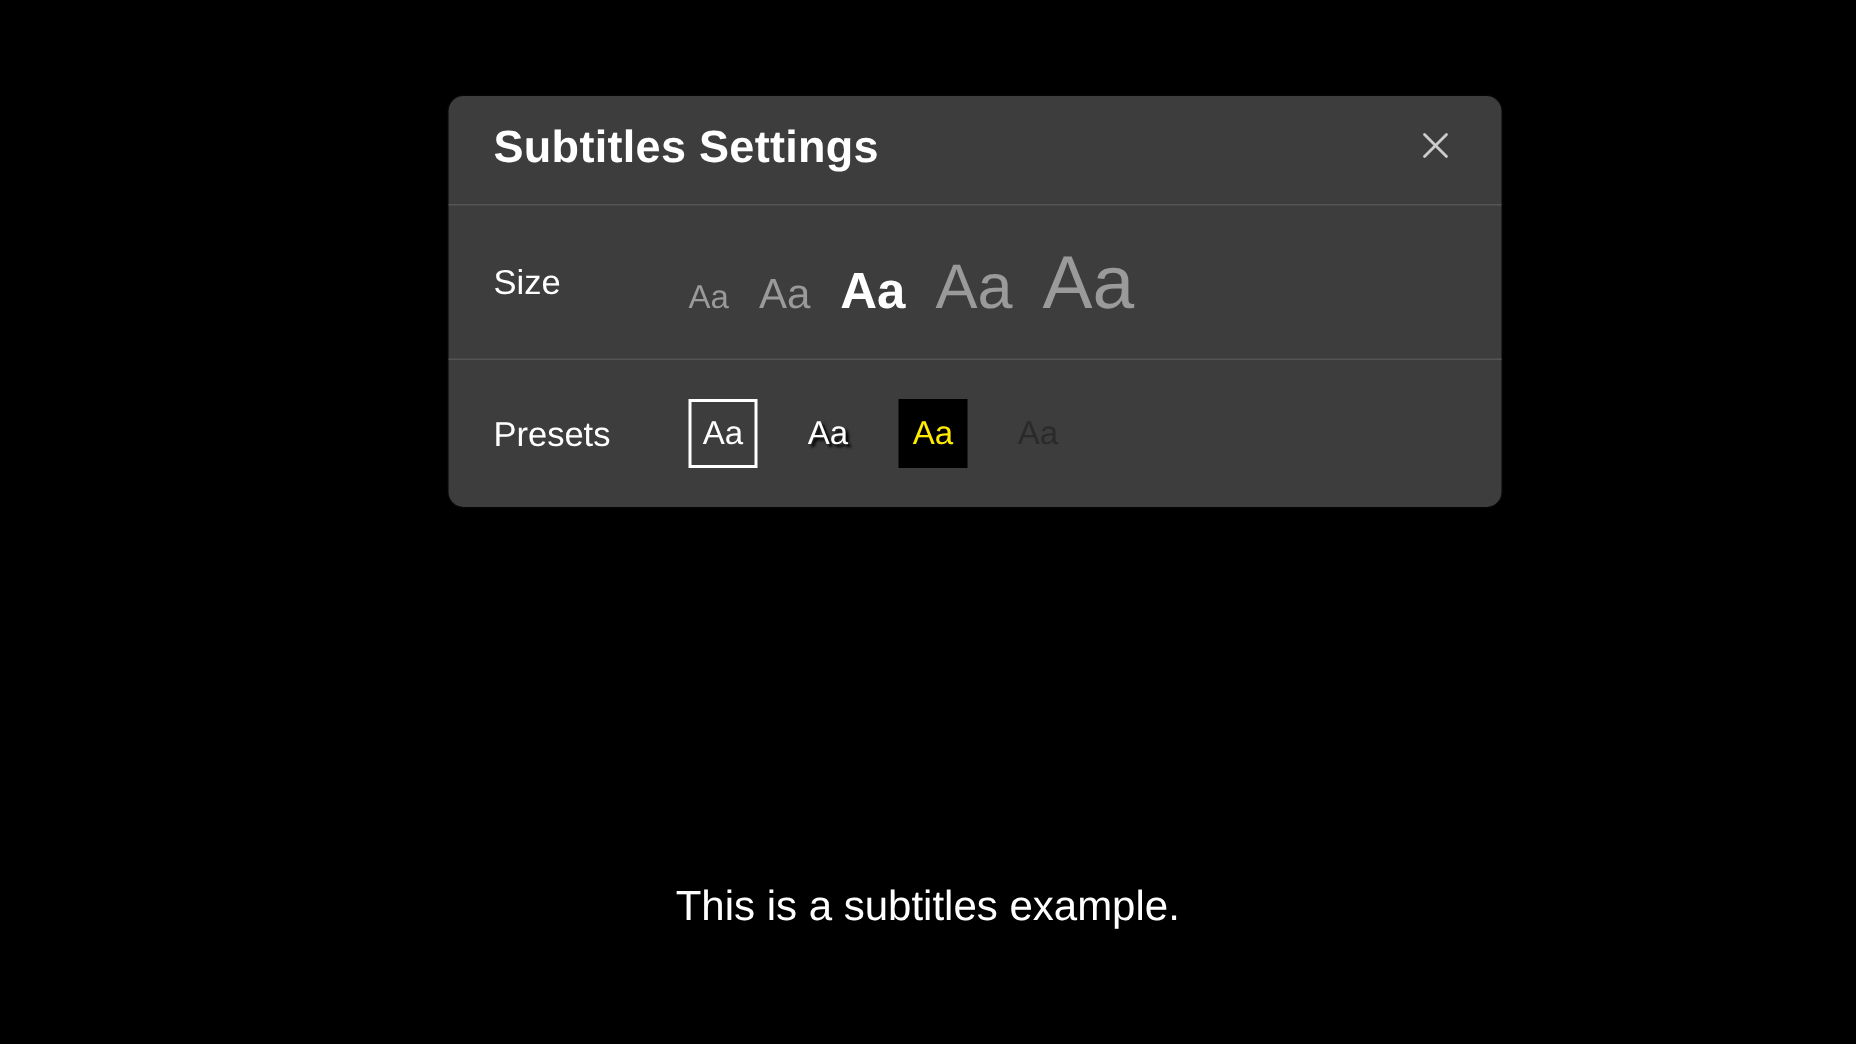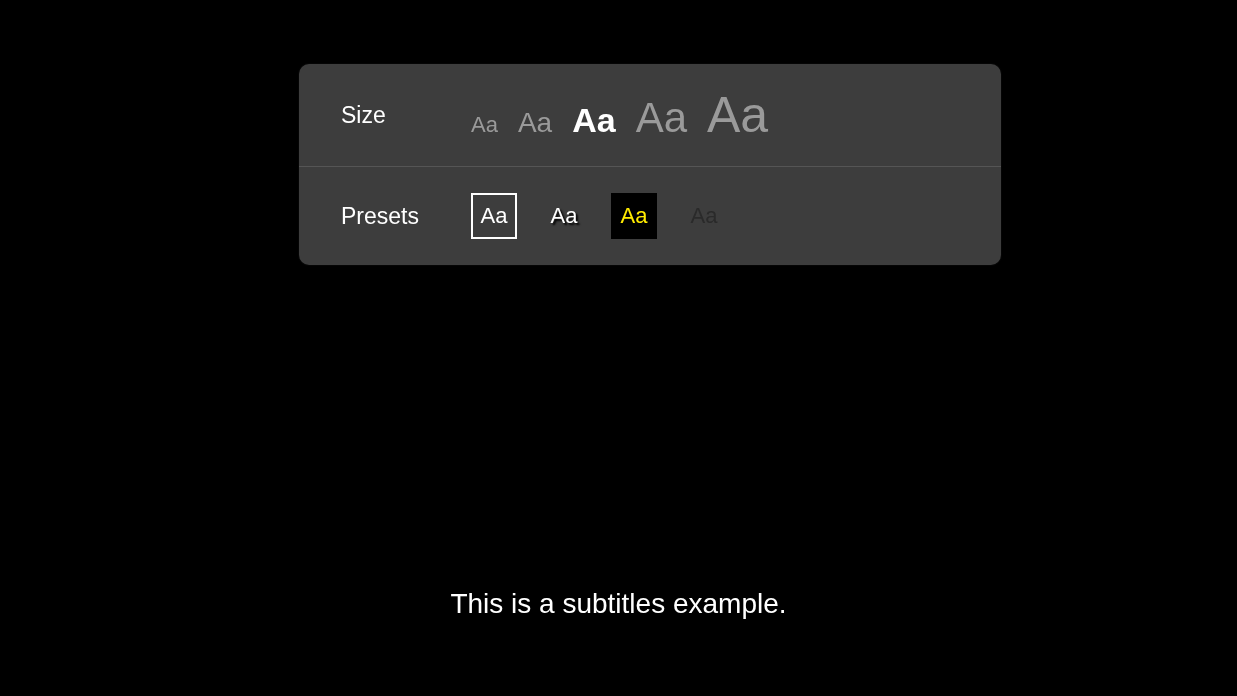--- a/index.html
+++ b/index.html
@@ -46,21 +46,21 @@
     align-items: center;
     justify-content: center;
     color: #ccc;
   }
   .close-btn svg { width: 22px; height: 22px; }
 
   
   .row {
     display: flex;
     align-items: center;
-    padding: 26px 42px;
+    padding: 26px 30px;
   }
   .row + .row {
     border-top: 1px solid #555;
   }
   .row-label {
     width: 130px;
     font-size: 23px;
     font-weight: 500;
     color: #fff;
   }
@@ -139,20 +139,31 @@
     font-size: 28px;
     font-weight: 400;
     font-family: Arial, "Helvetica Neue", sans-serif;
   }
 </style>
 </head>
 <body>
 
 <div class="panel">
 
+  <div class="panel-header">
+    <div class="panel-title">Subtitles Settings</div>
+    <div class="close-btn">
+      <span>
+        <svg viewBox="0 0 24 24" fill="none" stroke="currentColor" stroke-width="2" stroke-linecap="round">
+          <line x1="4" y1="4" x2="20" y2="20"></line>
+          <line x1="20" y1="4" x2="4" y2="20"></line>
+        </svg>
+      </span>
+    </div>
+  </div>
 
   <div class="row">
     <div class="row-label">Size</div>
     <div class="size-options">
       <span class="size-opt size-0">Aa</span>
       <span class="size-opt size-1">Aa</span>
       <span class="size-opt size-2 selected">Aa</span>
       <span class="size-opt size-3">Aa</span>
       <span class="size-opt size-4">Aa</span>
     </div>

